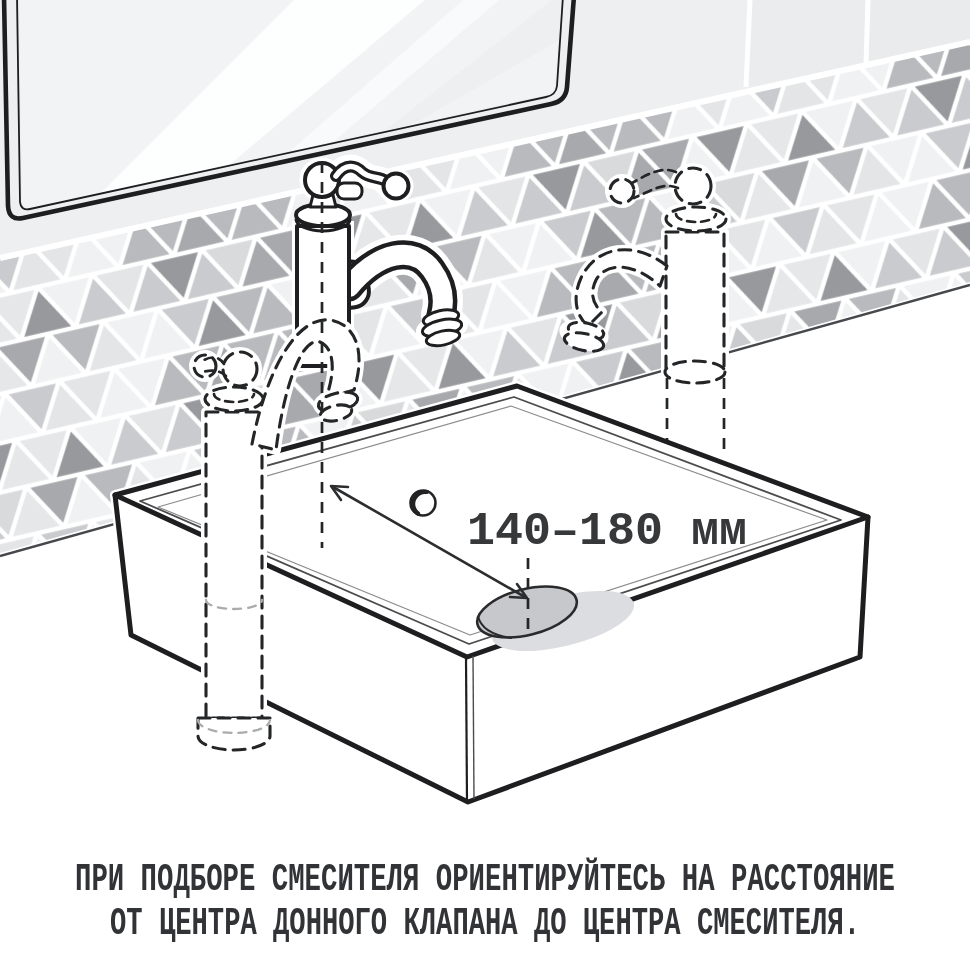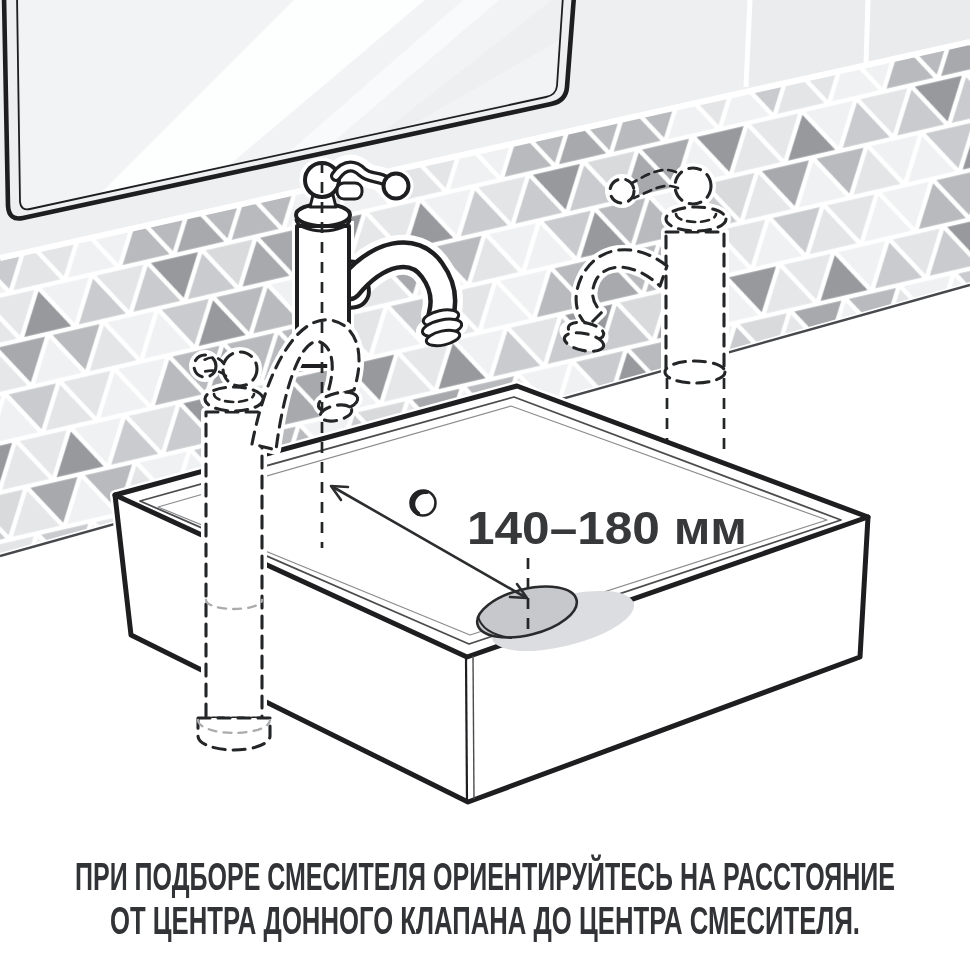--- a/index.html
+++ b/index.html
@@ -1,19 +1,19 @@
 <!DOCTYPE html>
 <html><head>
 <meta charset="utf-8">
 <style>
   html,body{margin:0;padding:0;background:#ffffff;}
   .stage{
     position:relative;width:970px;height:970px;overflow:hidden;
     background:#ffffff;
-    font-family:Liberation Sans, sans-serif;
+    font-family:Liberation Mono, monospace;
   }
   svg{display:block}
   .edge{fill:none;stroke:var(--ink);stroke-width:5;stroke-linejoin:round;stroke-linecap:round}
   .thin{fill:none;stroke:var(--line-thin);stroke-width:1.8;stroke-linejoin:round}
   .xthin{fill:none;stroke:var(--line-faint);stroke-width:1.2;stroke-linejoin:round}
   .wfill{fill:#ffffff}
   .halo{fill:#ffffff;stroke:#ffffff;stroke-width:10;stroke-linejoin:round;stroke-linecap:round}
   .solid{fill:#ffffff;stroke:var(--ink);stroke-width:4;stroke-linejoin:round;stroke-linecap:round}
   .solid3{fill:#ffffff;stroke:var(--ink);stroke-width:3;stroke-linejoin:round;stroke-linecap:round}
   .dash{fill:#ffffff;stroke:var(--dash);stroke-width:3.1;stroke-linejoin:round;stroke-linecap:round;stroke-dasharray:12 8}

